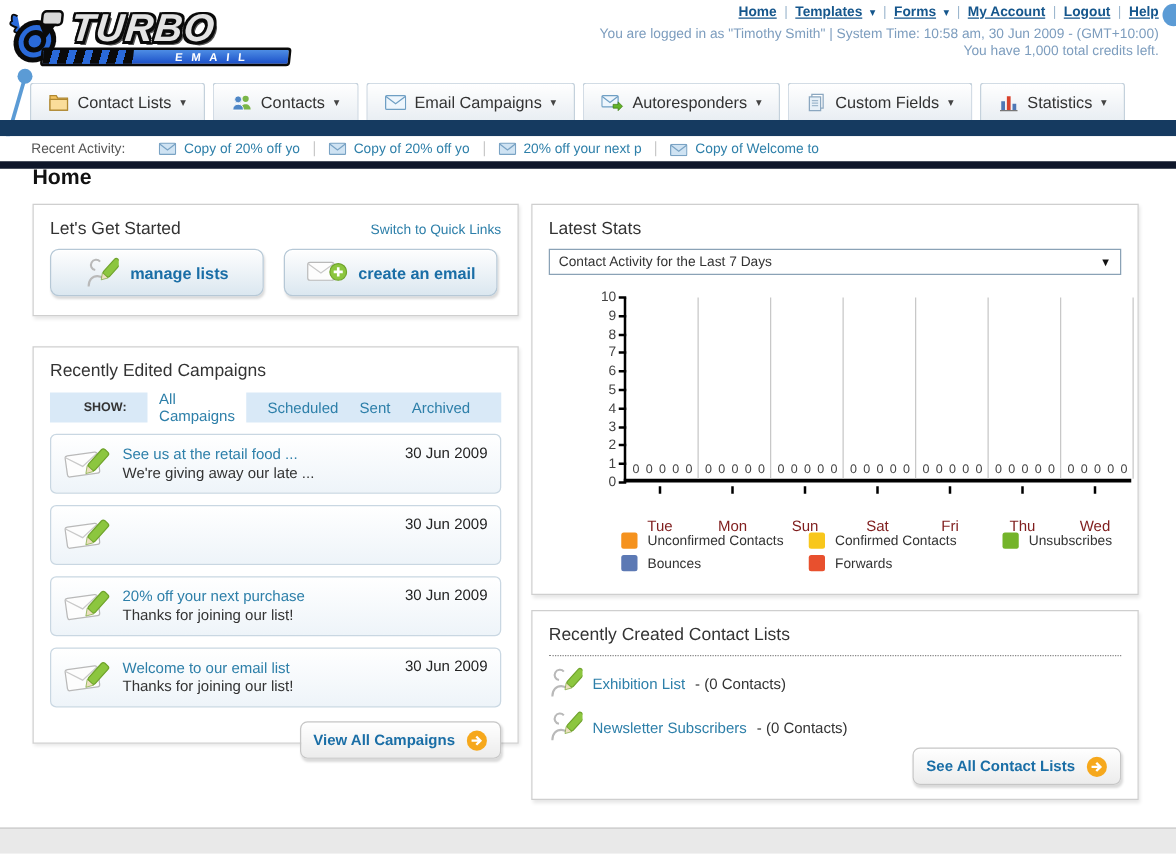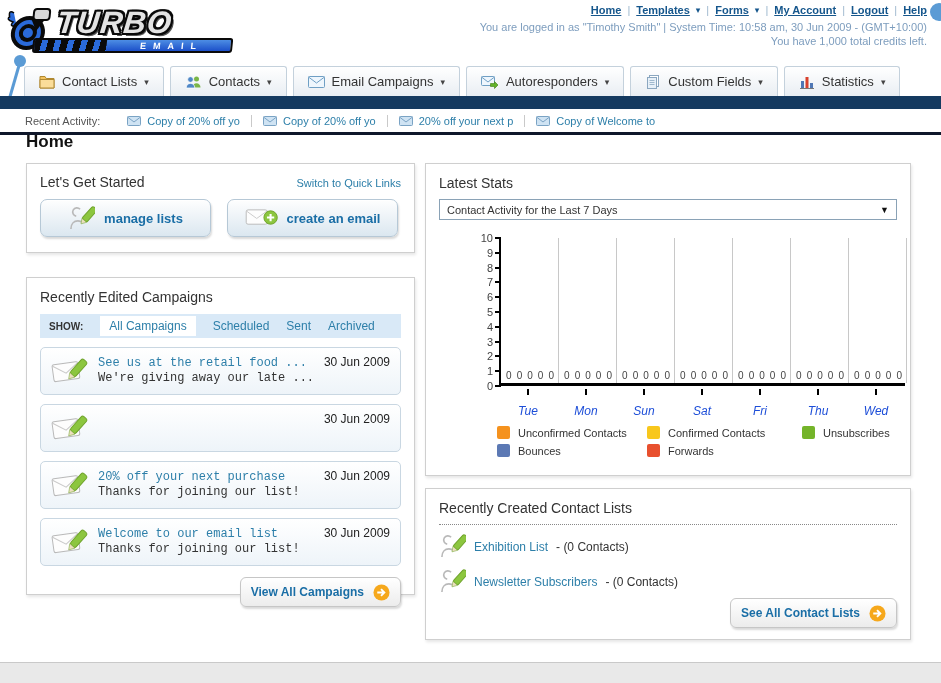--- a/index.html
+++ b/index.html
@@ -31,52 +31,52 @@
   
   .tab-bar { position:absolute; left:24px; top:66px; display:flex; gap:6px;justify-content:center; }
   .tab { height:30px; display:flex; align-items:center; gap:7px; padding:0 14px;
     border:1px solid #c4d1dc; border-bottom:none; border-radius:3px 3px 0 0;
     background:linear-gradient(#ffffff,#e9eef3); font-size:13px; color:#333; cursor:pointer; }
   .tab .chev { font-size:9px; color:#444; }
   .navy-bar { position:absolute; left:0; right:0; top:96px; height:13px; background:#153a60; }
 
   
   .recent-bar { position:absolute; left:0; right:0; top:109px; height:26px; display:flex; align-items:center;
-    padding-left:25px; font-size:11px; color:#555; border-bottom:3px solid #0f172a; background:#fff; }
+    padding-left:25px; font-size:11px; color:#555; border-bottom:6px solid #0f172a; background:#fff; }
   .recent-bar .ra-label { margin-right:16px; color:#555; }
   .ra-item { display:flex; align-items:center; gap:6px; padding:0 11px; border-right:1px solid #c9c9c9;
     color:#2d7fa9; cursor:pointer; white-space:nowrap; }
-  .ra-item:last-child { border-right:none; }
+  .ra-item:last-child { border-right:none;align-items:flex-end; }
 
   .page-title { position:absolute; left:26px; top:132px; font-size:17px; font-weight:bold; color:#111; }
 
   
   .panel { position:absolute; background:#fff; border:1px solid #cfcfcf; box-shadow:1px 2px 3px rgba(0,0,0,.1); padding:10px 13px; }
   .panel-title { font-size:14px; color:#333; }
   #panel-get-started { left:26px; top:163px; width:389px; height:90px; }
   #panel-campaigns   { left:26px; top:277px; width:389px; height:318px; }
   #panel-stats       { left:425px; top:163px; width:486px; height:313px; }
   #panel-lists       { left:425px; top:488px; width:486px; height:152px; }
 
   
   .gs-head { display:flex; justify-content:space-between; align-items:baseline; }
   .link { color:#2d7fa9; font-size:11px; cursor:pointer; text-decoration:none; }
   .gs-buttons { display:flex; gap:16px; margin-top:9px; }
   .big-btn { width:171px; height:38px; display:flex; align-items:center; justify-content:center; gap:9px;
     border:1px solid #b6c8d6; border-radius:7px; background:linear-gradient(#fefefe,#dbe7f0);
     box-shadow:inset 0 1px 0 #fff, 1px 2px 2px rgba(0,0,0,.15); font-size:13px; font-weight:bold; color:#1a6ea6; cursor:pointer; }
 
   
-  .show-bar { margin-top:8px; background:#d9e9f7; height:24px; display:flex; align-items:center; padding:0 9px; gap:17px; }
+  .show-bar { margin-top:8px; background:#d9e9f7; height:24px; display:flex; align-items:center; padding:0 27px; gap:17px; }
   .show-label { font-size:10px; font-weight:bold; color:#333; }
   .filter { font-size:12px; color:#2d7fa9; cursor:pointer; }
   .filter.active { background:#fff; padding:3px 9px; }
   .campaign-item { margin-top:9px; height:48px; border:1px solid #c9d7e2; border-radius:5px;
     background:linear-gradient(#ffffff,#eef4f9); display:flex; align-items:center; padding:0 10px; gap:9px; cursor:pointer; }
-  .ci-text { line-height:15px;font-family:Liberation Mono, monospace; }
+  .ci-text { line-height:15px; }
   .ci-title { font-size:12px; color:#2d7fa9; cursor:pointer; }
   .ci-sub { font-size:12px; color:#333; }
   .ci-date { margin-left:auto; align-self:flex-start; padding-top:7px; font-size:12px; color:#222; }
   .btn-row { display:flex; justify-content:flex-end; margin-top:11px; }
   .pill-btn { height:30px; display:flex; align-items:center; gap:9px; padding:0 10px;
     border:1px solid #c6c6c6; border-radius:6px; background:linear-gradient(#ffffff,#ececec);
     box-shadow:1px 2px 2px rgba(0,0,0,.15); font-size:12px; font-weight:bold; color:#1a6ea6; cursor:pointer; }
 
   
   .select-box { margin-top:7px; height:21px; border:1px solid #8aa2b6; background:#fff; display:flex;
@@ -84,21 +84,21 @@
   .select-box .arrow { font-size:9px; color:#111; }
   .chart { position:relative; margin-top:18px; height:228px; }
   .plot { position:absolute; left:60px; top:0; width:406px; height:148px;
     border-left:2px solid #000; border-bottom:3px solid #000; }
   .ytick-label { position:absolute; width:26px; text-align:right; font-size:11px; color:#444; }
   .ytick-mark { position:absolute; width:6px; height:2px; background:#000; }
   .vgrid { position:absolute; top:0; bottom:0; width:1px; background:#c8c8c8; }
   .zero-row { position:absolute; bottom:2px; display:flex; justify-content:space-evenly; }
   .zero-row span { font-size:10px; color:#444; }
   .xtick-mark { position:absolute; width:2px; height:6px; background:#000; top:151px; }
-  .xtick-label { position:absolute; top:166px; text-align:center; font-size:12px; color:#1d4ed8;font-style:italic; }
+  .xtick-label { position:absolute; top:176px; text-align:center; font-size:12px; color:#7f1d1d; }
   .legend { position:absolute; left:58px; top:188px; display:grid; grid-template-columns:150px 155px auto; row-gap:5px; }
   .legend-item { display:flex; align-items:center; gap:8px; font-size:11px; color:#333; }
   .legend-swatch { width:13px; height:13px; border-radius:2px; }
 
   
   .dotted { border:none; border-top:1px dotted #888; margin:7px 0 4px 0; }
   .cl-item { display:flex; align-items:center; gap:8px; margin:8px 0; }
   .cl-name { font-size:12px; color:#2d7fa9; cursor:pointer; }
   .cl-detail { font-size:12px; color:#333; }
   #see-all-btn { position:absolute; right:13px; bottom:11px; }

